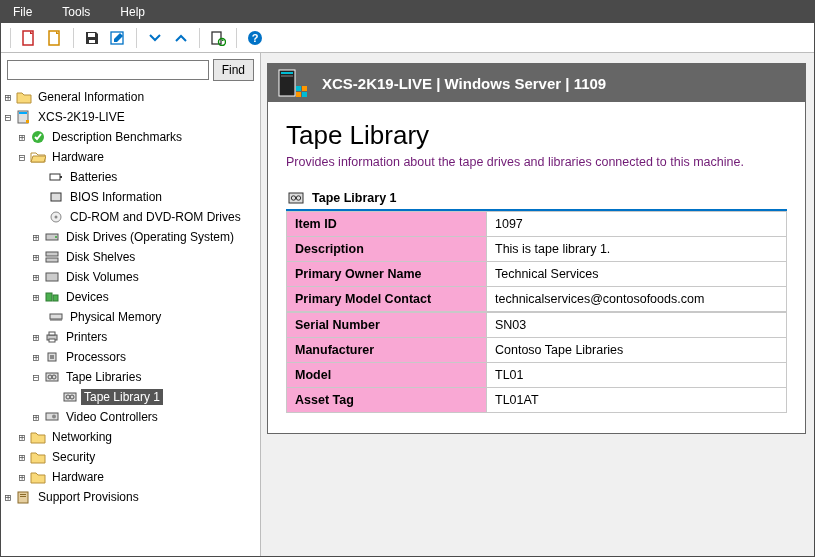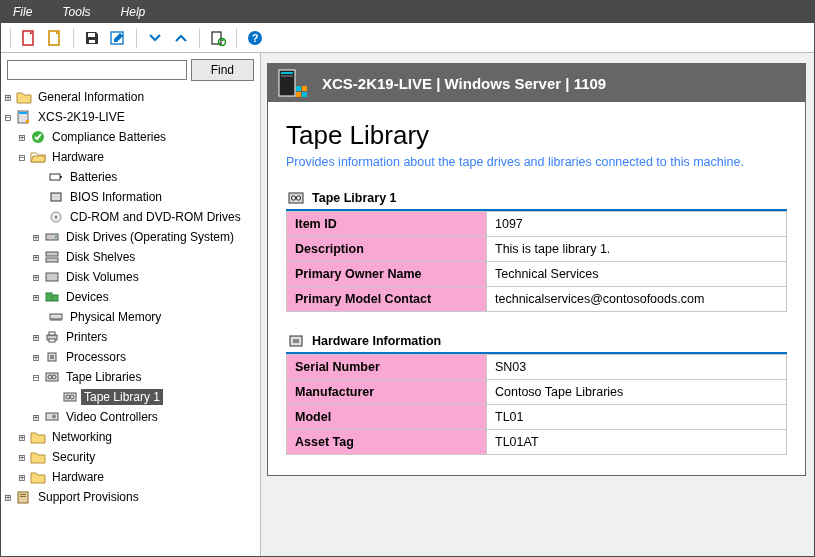--- a/index.html
+++ b/index.html
@@ -11,21 +11,21 @@
     background: #fff;
     overflow: hidden;
   }
   .app { width: 815px; height: 557px; display: flex; flex-direction: column; border: 1px solid #4a4a4a; }
   .menubar {
     background: #4a4a4a; color: #fff;
     display: flex; align-items: center;
     height: 22px; padding: 0 6px; gap: 18px;
     font-size: 12px;
   }
-  .menubar .mitem { padding: 2px 6px; cursor: default; font-style: italic; }
+  .menubar .mitem { padding: 2px 6px; cursor: default; }
   .toolbar {
     height: 30px; background: #fff;
     border-bottom: 1px solid #bdbdbd;
     display: flex; align-items: center;
     padding: 0 6px; gap: 4px;
   }
   .tool { width: 22px; height: 22px; display:flex; align-items:center; justify-content:center; cursor: default; }
   .sep { width: 1px; height: 20px; background: #d0d0d0; margin: 0 3px; }
   svg { display:block; }
   .body { flex:1; display:flex; overflow:hidden; }
@@ -34,21 +34,21 @@
     display:flex; flex-direction:column;
   }
   .searchrow {
     display:flex; align-items:center;
     padding: 6px; gap: 4px;
   }
   .searchrow input {
     flex:1; height: 20px; border:1px solid #7a7a7a; font-size:12px; padding: 1px 3px;
   }
   .searchrow button {
-    height: 22px; padding: 0 19px;
+    height: 22px; padding: 0 8px;
     border:1px solid #7a7a7a; background:#e8e8e8;
     font-size:12px; cursor:pointer;
   }
   .tree {
     flex:1; overflow:auto; padding: 0 2px 8px 2px; font-size:12px;
     color:#000;
   }
   .node { display:flex; align-items:center; height: 20px; white-space:nowrap; }
   .toggle { width:10px; text-align:center; cursor:pointer; color:#555; font-family:monospace; font-size:11px; line-height:1;}
   .folder-icon { width:16px; height:14px; margin:0 3px; display:inline-flex; }
@@ -63,21 +63,21 @@
     border:1px solid #666;
   }
   .panel-header {
     background:#666; color:#fff; height:38px;
     display:flex; align-items:center; padding:0 14px 0 8px; gap:12px;
     font-size:15px; font-weight:600;
   }
   .panel-header .srv-icon { width:34px; height:30px; }
   .panel-body { padding: 12px 18px 20px 18px; }
   .page-title { font-size:26px; font-weight:300; color:#000000; margin: 6px 0 4px 0; }
-  .page-desc { font-size:12.5px; color:#3b82f6; margin-bottom:18px; }
+  .page-desc { font-size:12.5px; color:#701a75; margin-bottom:18px; }
   .section-head {
     display:flex; align-items:center; gap:8px;
     border-bottom:2px solid #0072c6;
     padding: 4px 0 4px 2px; margin-top:18px;
     font-weight:700; font-size:12.5px;
   }
   .section-head svg { flex: 0 0 auto; }
   table.info {
     width:100%; border-collapse:collapse; font-size:12.5px;
   }
@@ -187,21 +187,21 @@
 
         <div class="node">
           <span class="indent" style="width:14px"></span>
           <span class="toggle">⊞</span>
           <span class="folder-icon">
               <svg width="16" height="14">
                 <circle cx="8" cy="7" r="6" fill="#3cb43c"></circle>
                 <path d="M5 7l2 2 4-5" stroke="#fff" stroke-width="2" fill="none"></path>
               </svg>
             </span>
-          <span class="label">Compliance Batteries</span>
+          <span class="label">Description Benchmarks</span>
         </div>
 
         <div class="node">
           <span class="indent" style="width:14px"></span>
           <span class="toggle">⊟</span>
           <span class="folder-icon">
               <svg width="16" height="14">
                 <path d="M1 3h5l2 2h7v7H1z" fill="#fff" stroke="#b8913a"></path>
                 <path d="M1 12L3 6h13l-2 6z" fill="#f9d97a" stroke="#b8913a"></path>
               </svg>
@@ -437,27 +437,20 @@
                   <td class="k">Primary Owner Name</td>
                   <td>Technical Services</td>
                 </tr>
             <tr>
                   <td class="k">Primary Model Contact</td>
                   <td>technicalservices@contosofoods.com</td>
                 </tr>
           </tbody>
             </table>
 
-          <div class="section-head">
-            <svg width="16" height="14">
-                <rect x="2" y="2" width="12" height="10" fill="#ddd" stroke="#333"></rect>
-                <rect x="5" y="5" width="6" height="4" fill="#888"></rect>
-              </svg>
-            <span>Hardware Information</span>
-          </div>
           <table class="info">
             <tbody>
                 <tr>
                   <td class="k">Serial Number</td>
                   <td>SN03</td>
                 </tr>
             <tr>
                   <td class="k">Manufacturer</td>
                   <td>Contoso Tape Libraries</td>
                 </tr>

